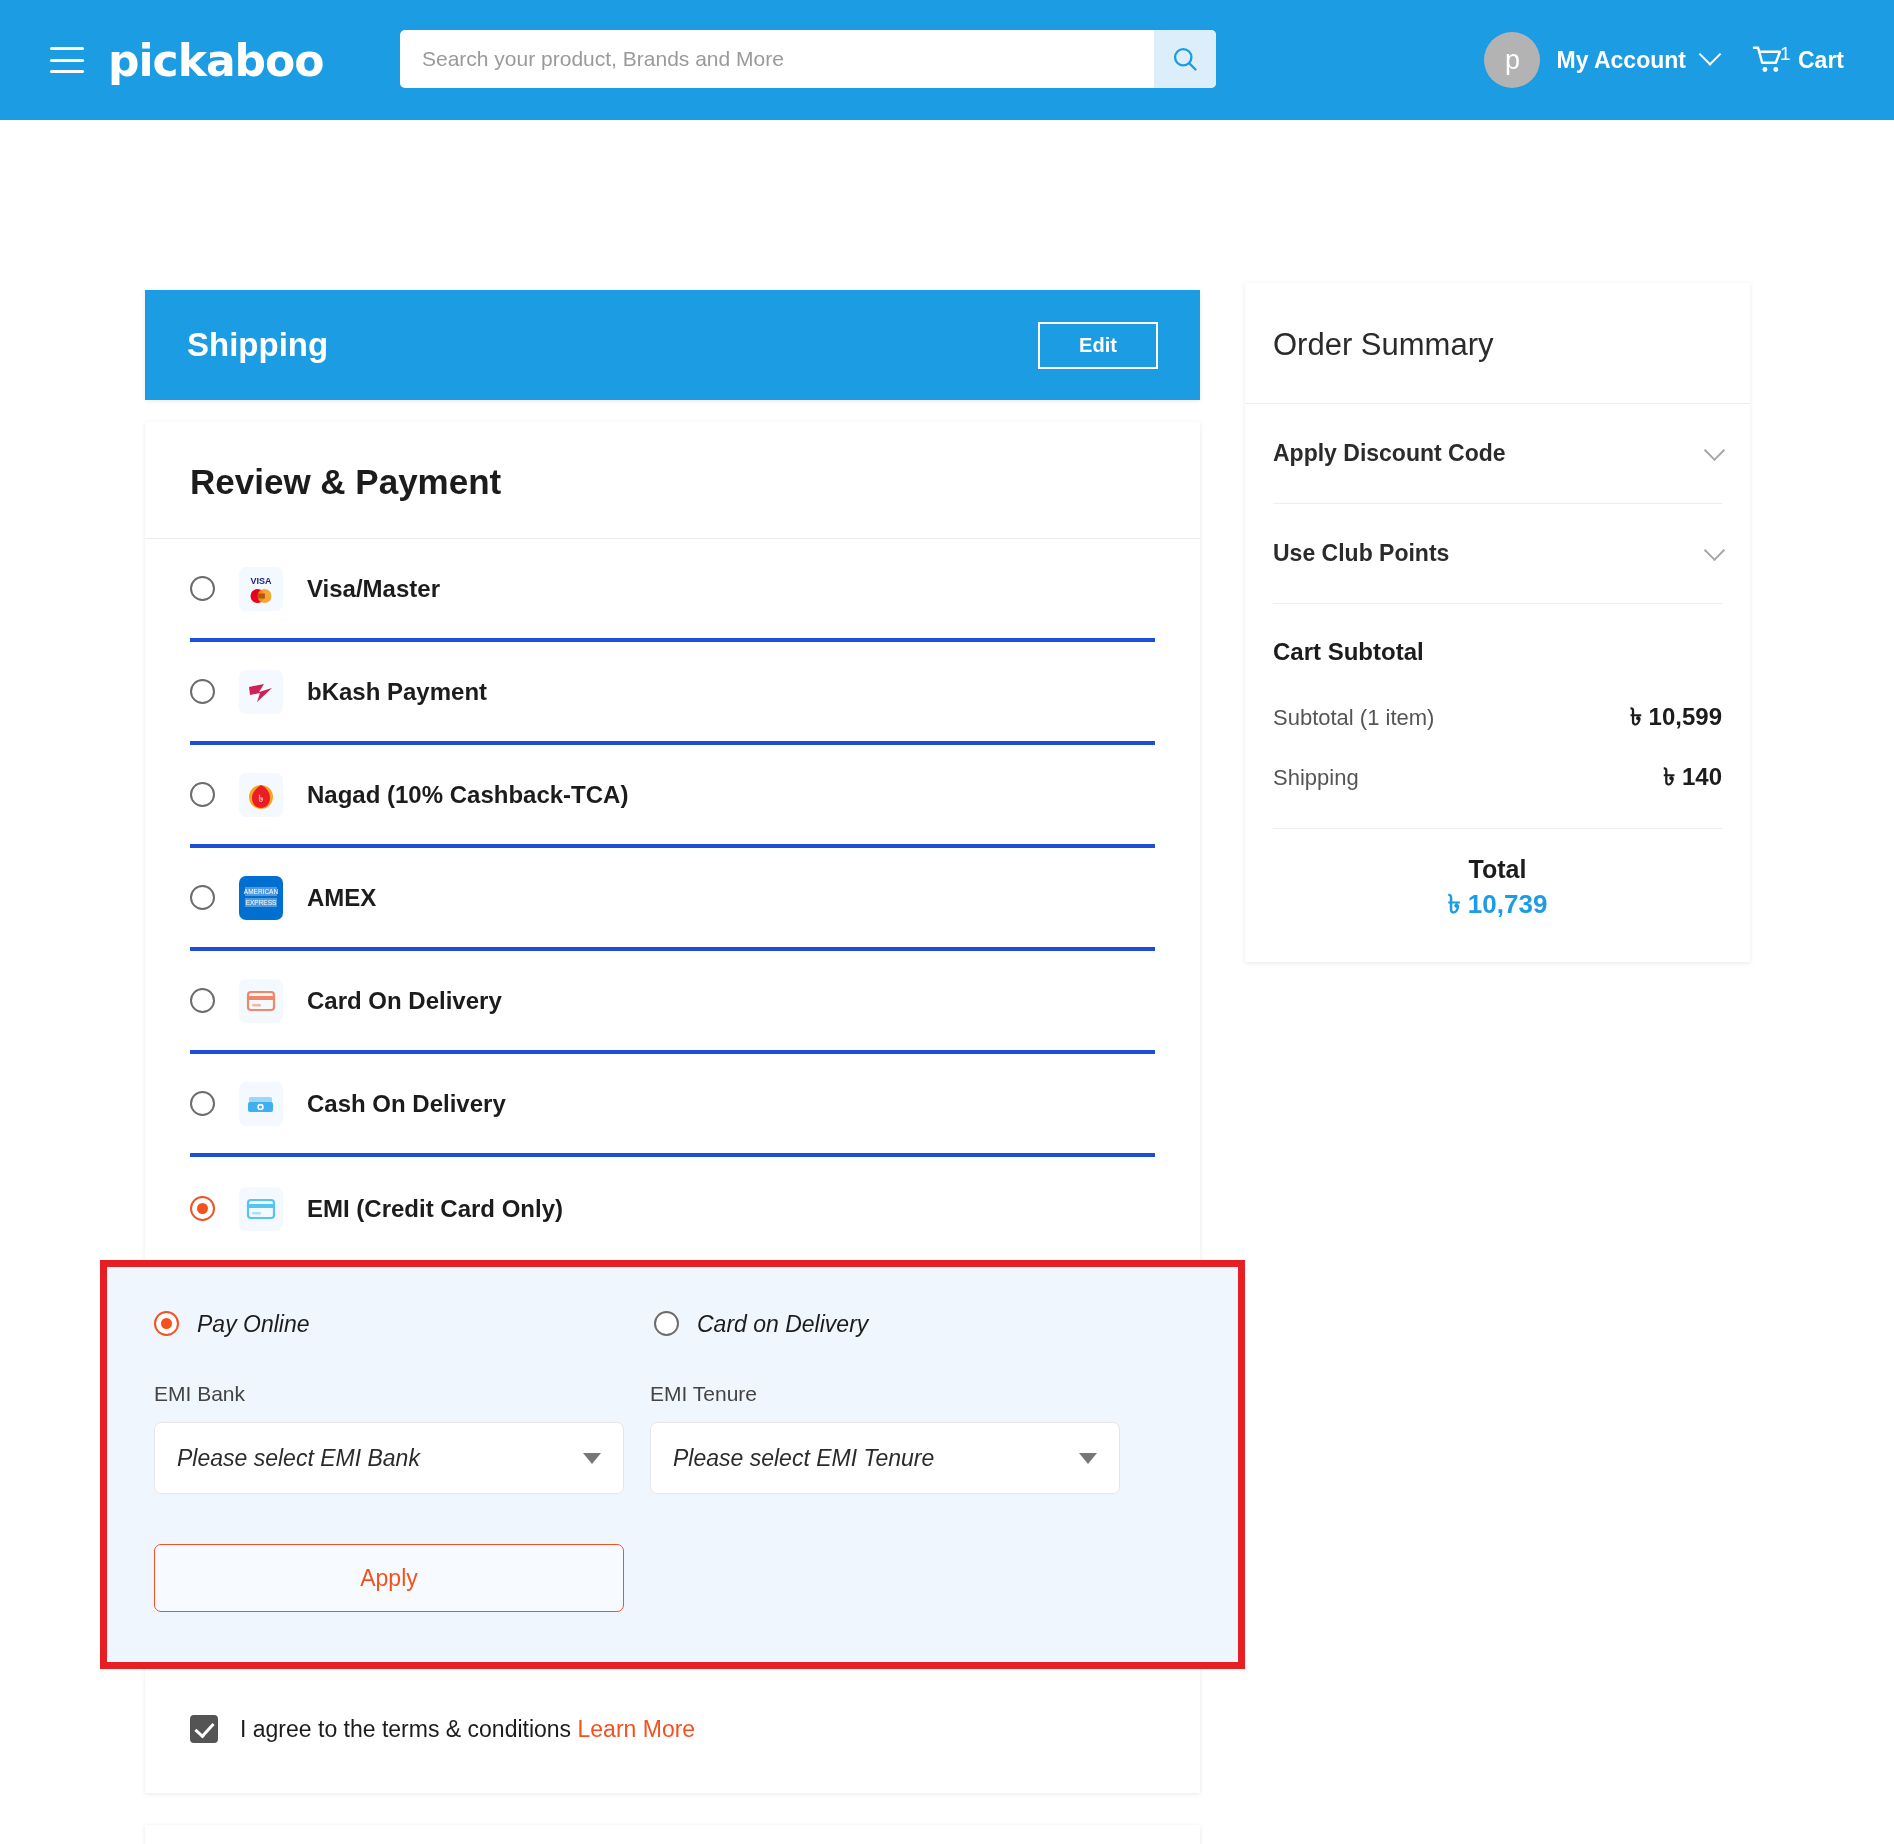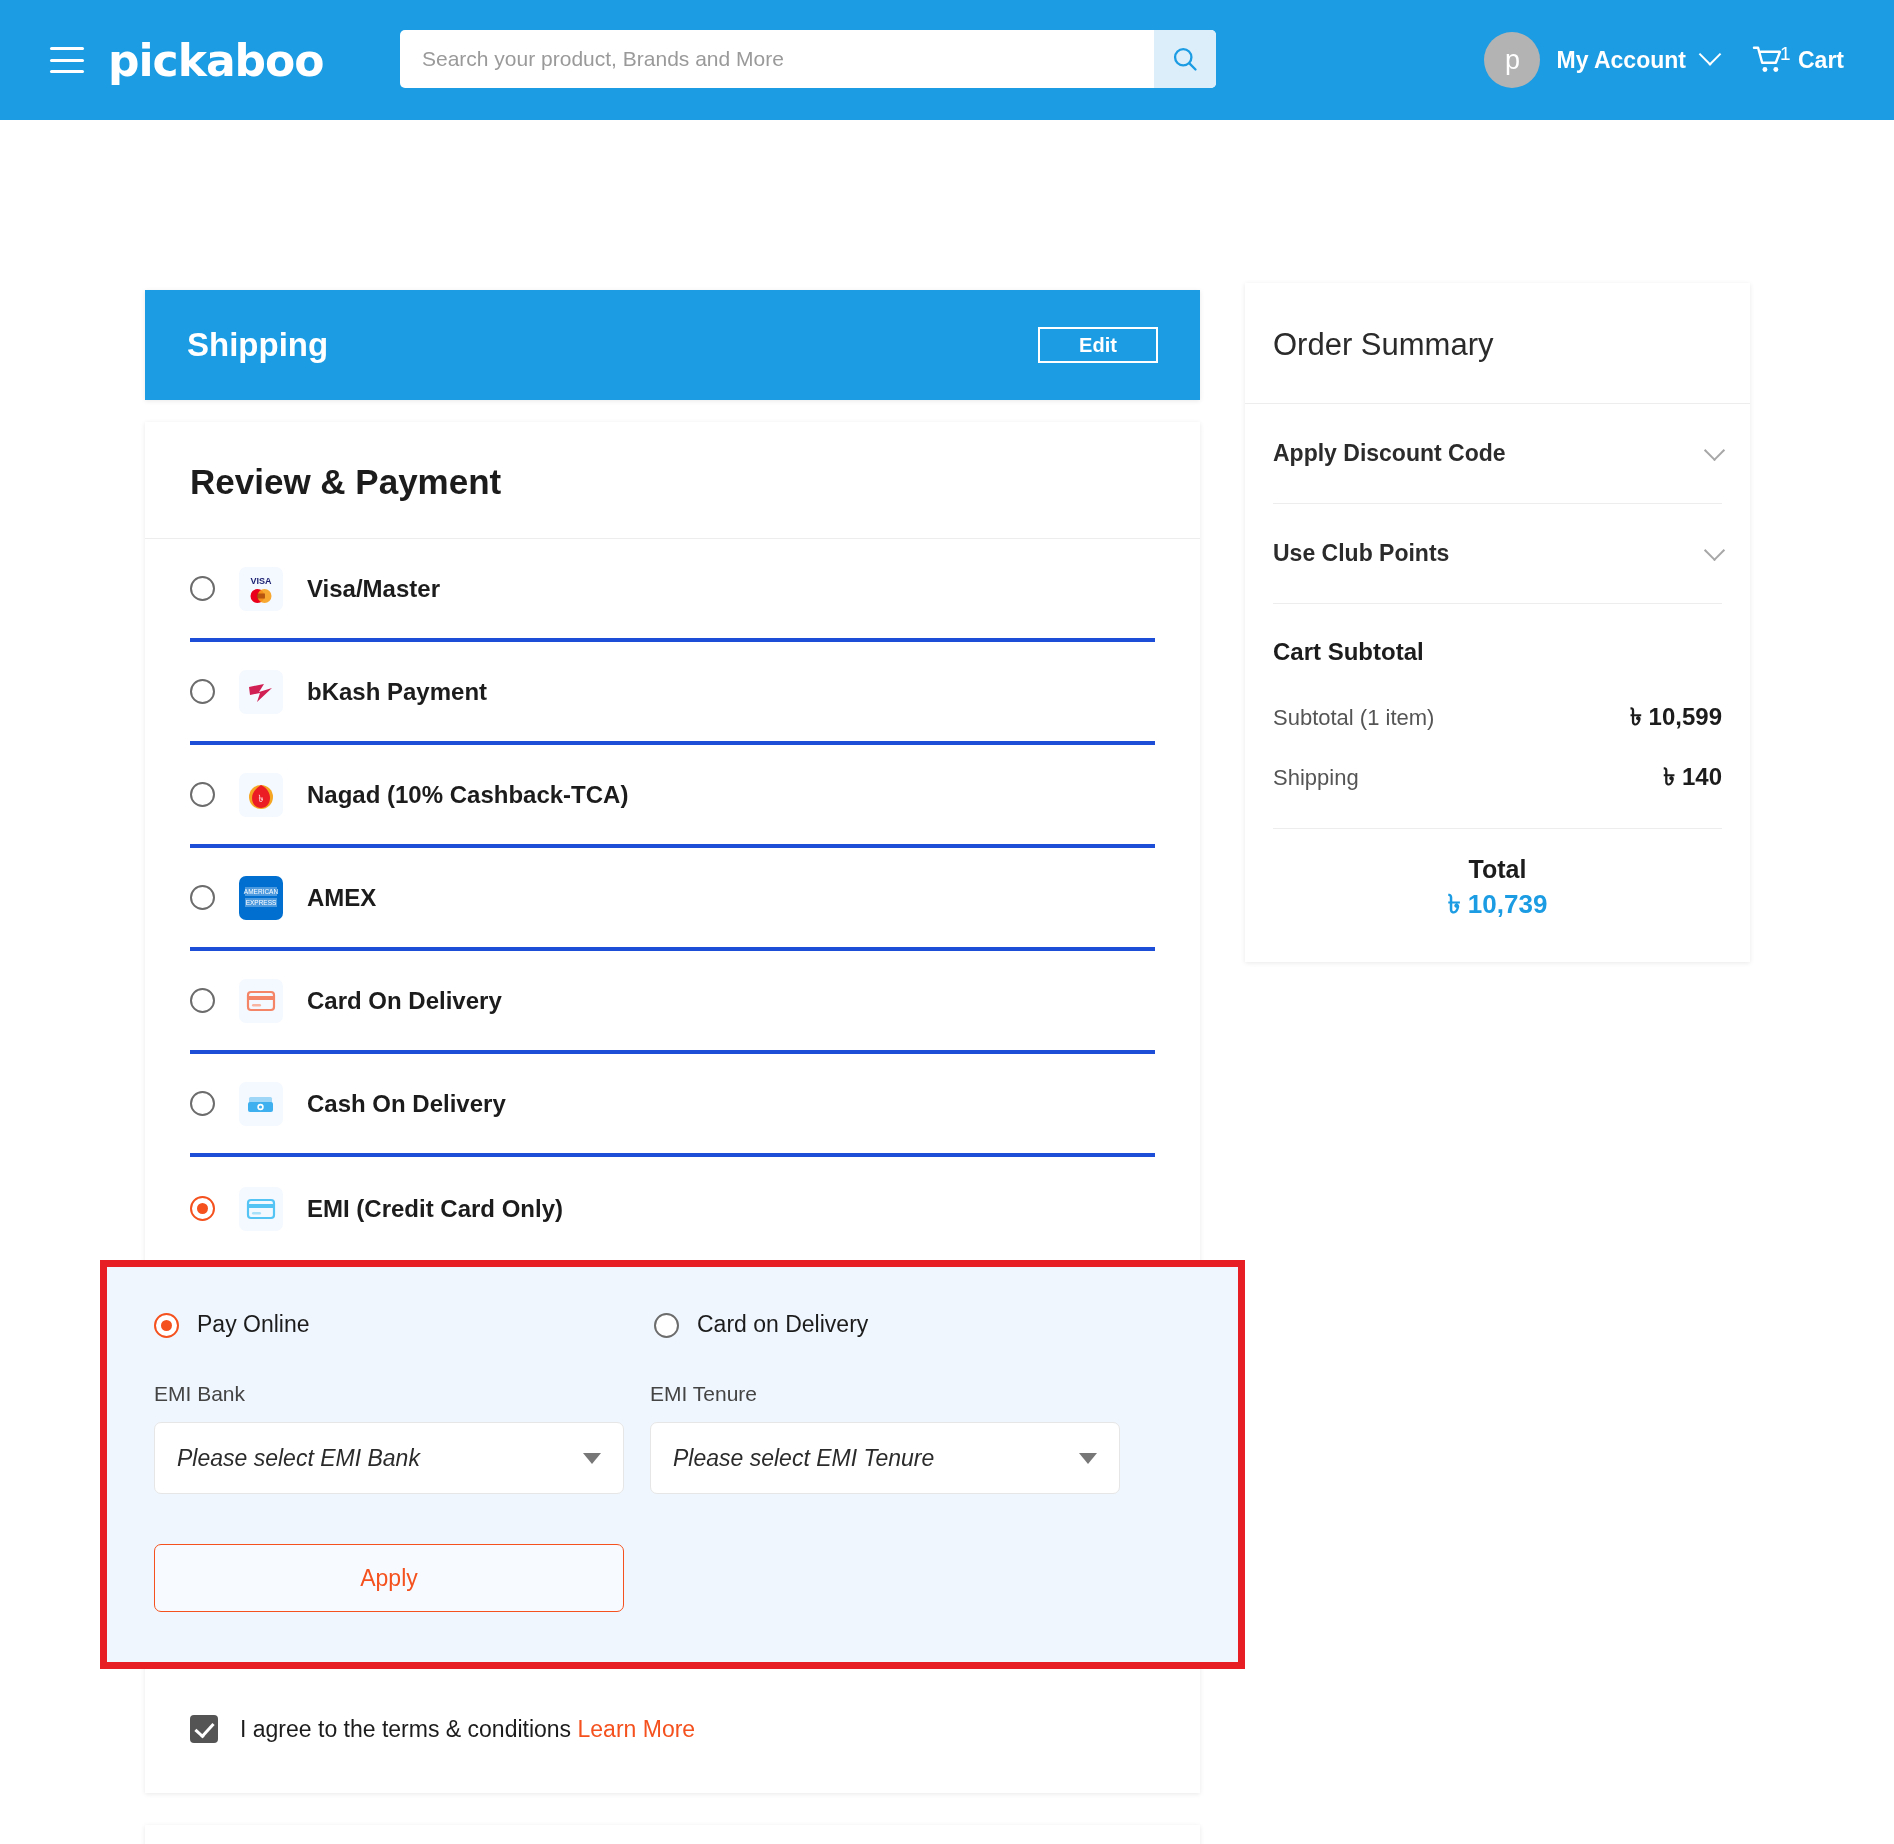--- a/index.html
+++ b/index.html
@@ -152,21 +152,21 @@
     justify-content: space-between;
     padding: 0 42px;
   }
   .shiptitle {
     color: #ffffff;
     font-size: 33px;
     font-weight: 700;
   }
   .editbtn {
     width: 120px;
-    height: 36px;
+    height: 47px;
     border: 2px solid #ffffff;
     background: transparent;
     color: #ffffff;
     font-size: 20px;
     font-weight: 700;
     cursor: pointer;
     font-family: "Liberation Sans", sans-serif;
   }
 
   .reviewcard { margin-top: 22px; }
@@ -222,23 +222,24 @@
   .emipanel {
     position: relative;
     margin: 0 -45px;
     border: 7px solid #e81e25;
     background: #eff6fd;
     padding: 44px 47px 50px 47px;
   }
   .emiradios { display: flex; }
   .emiopt {
     display: flex;
-    align-items: flex-end;
+    align-items: flex-start;
     cursor: pointer;
     width: 500px;
+    font-style: italic;
   }
   .emiopt .radio { margin-right: 18px; }
   .emiopt span { font-size: 23px; color: #1c1c1c; }
 
   .emifields {
     display: flex;
     gap: 26px;
     margin-top: 44px;
   }
   .fieldcol { width: 470px; }

